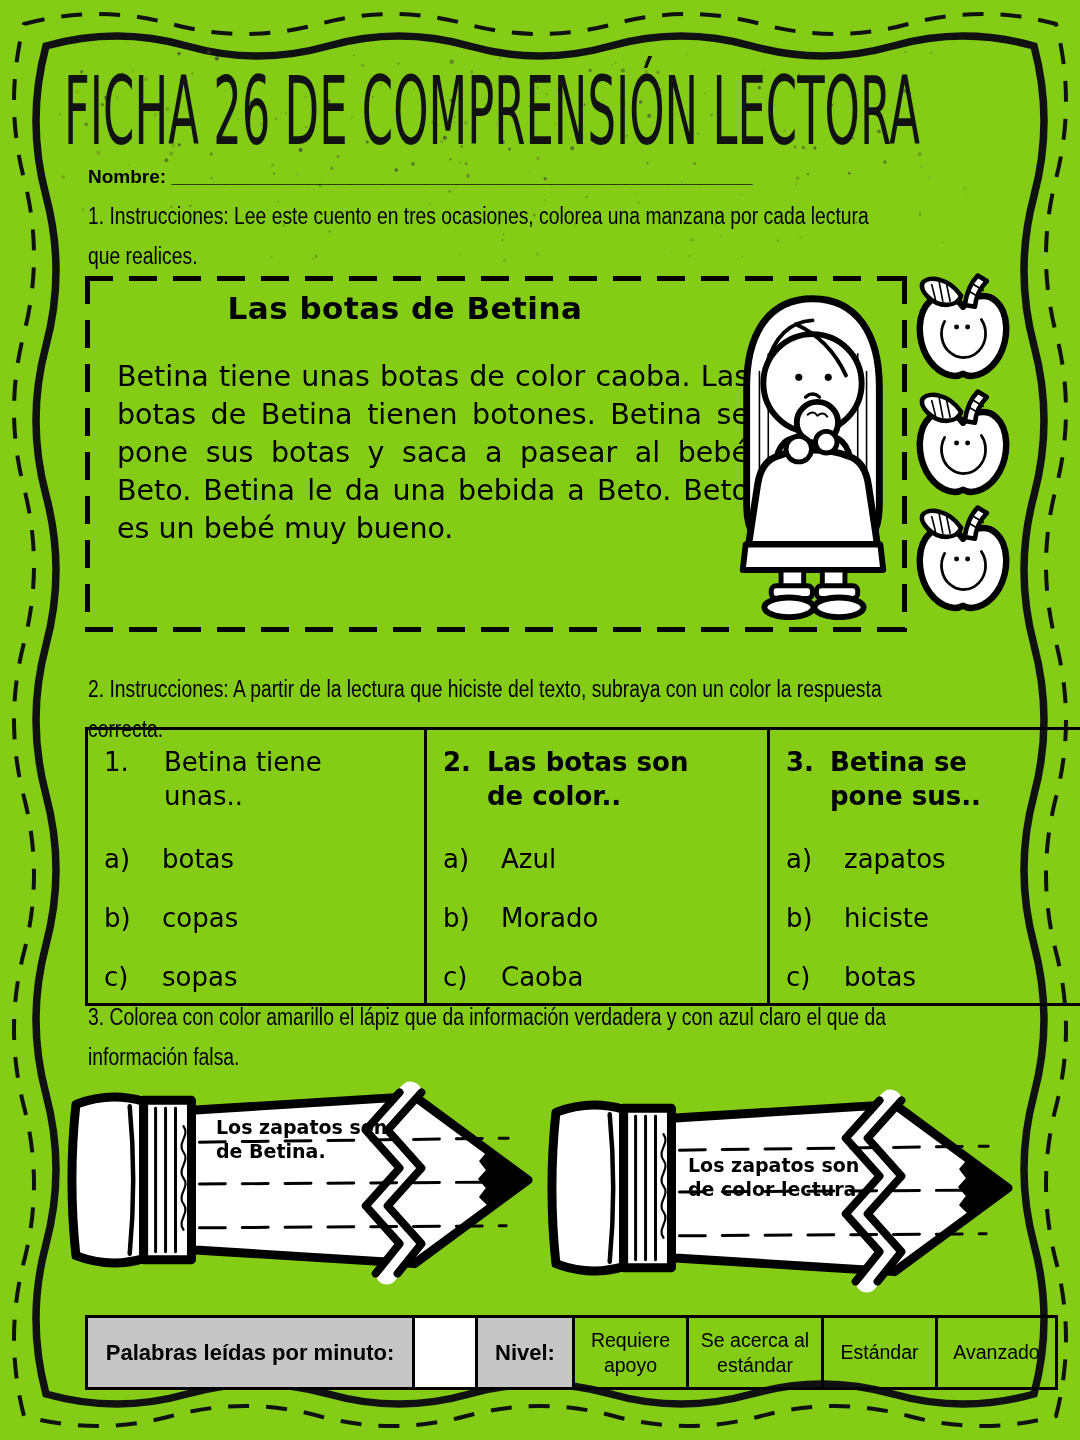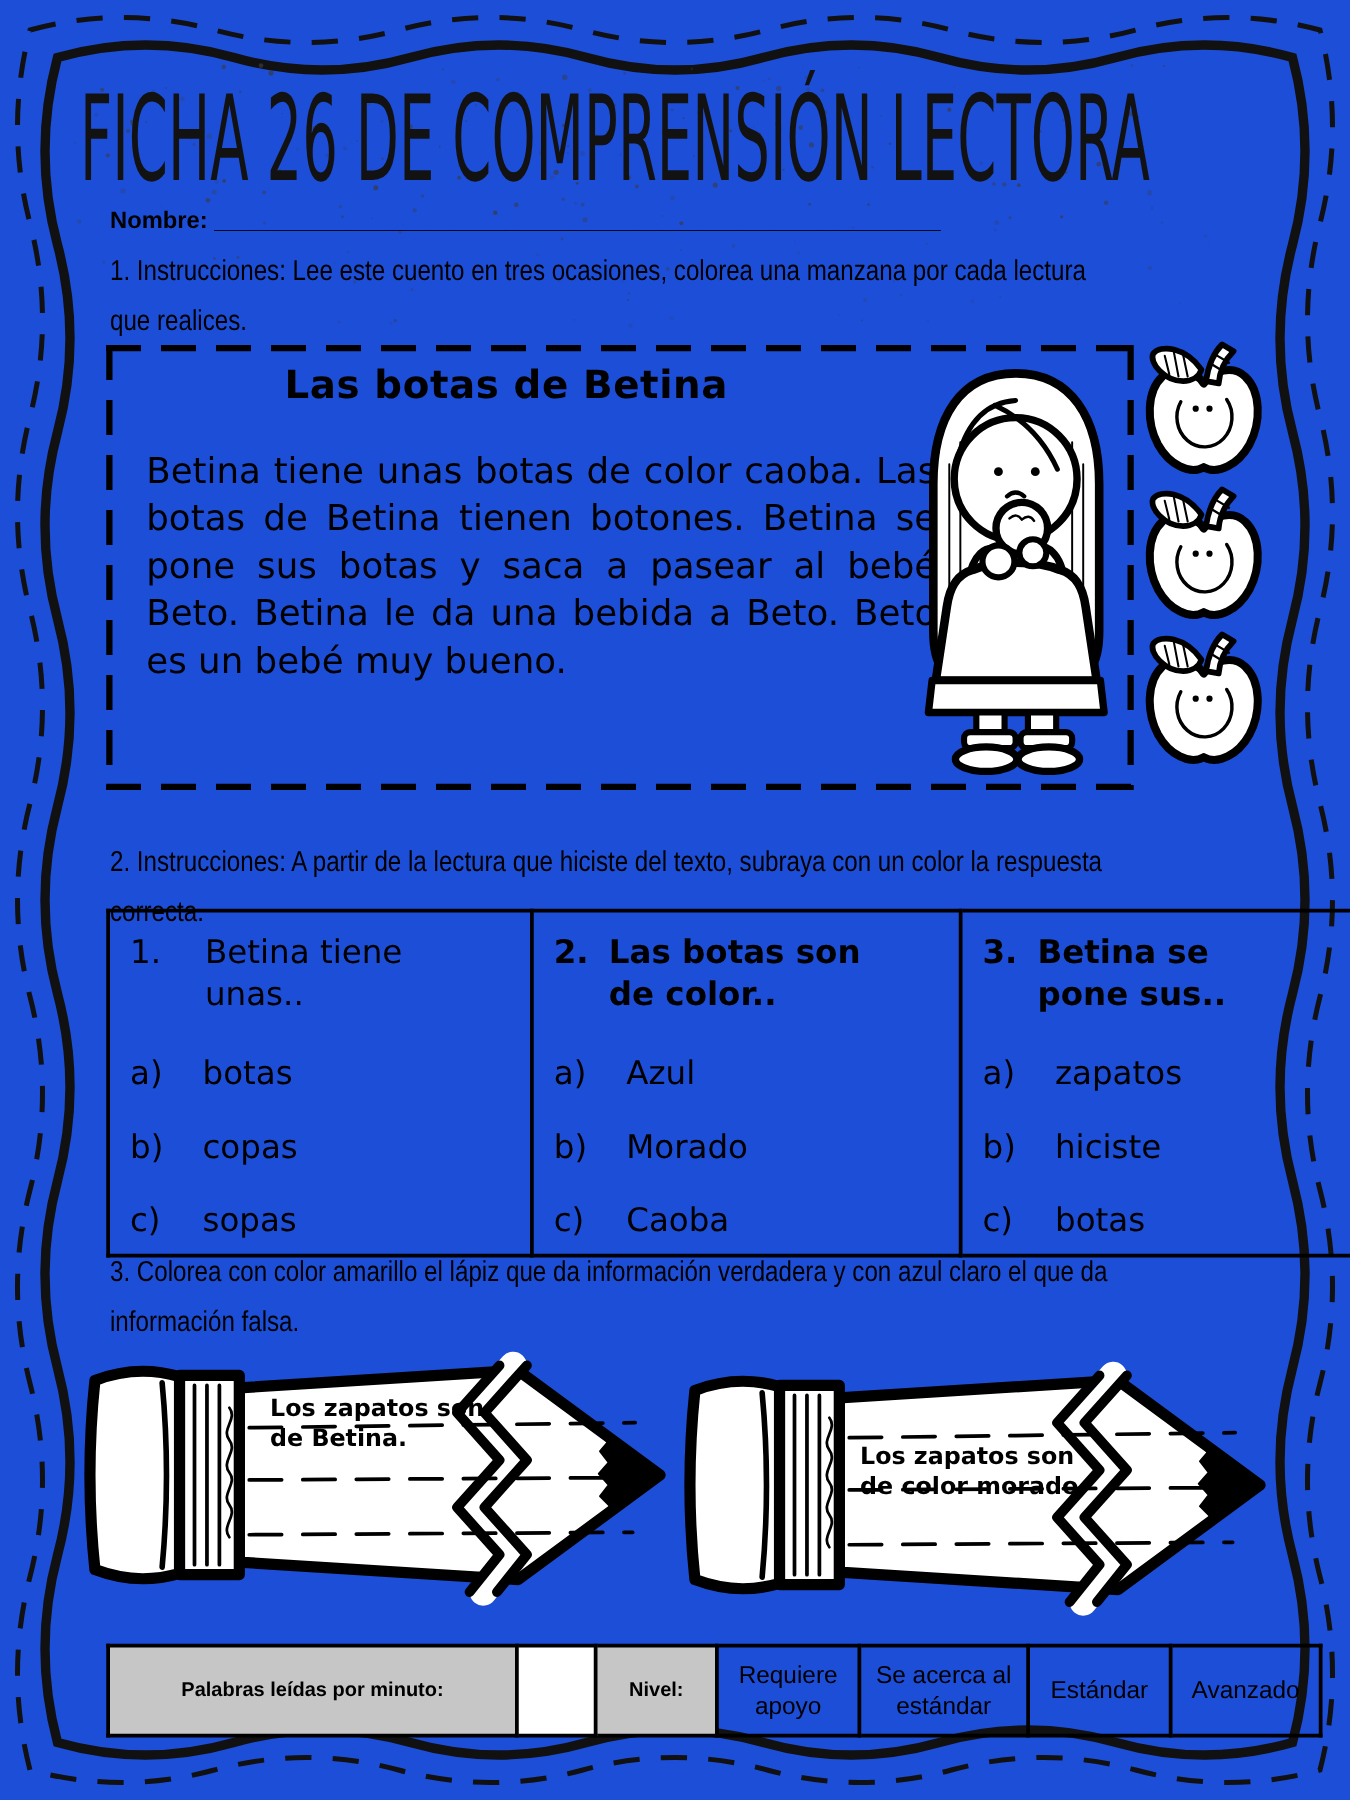--- a/index.html
+++ b/index.html
@@ -1,18 +1,18 @@
 <!DOCTYPE html>
 <html><head>
 <meta charset="utf-8">
 <style>
   html,body{margin:0;padding:0;background:#e8e8e8;}
   .page{
     position:relative;width:1080px;height:1440px;margin:0 auto;
-    background:#1d4ed8;color:#000;overflow:hidden;
+    background:#84cc16;color:#000;overflow:hidden;
     font-family:"DejaVu Sans",sans-serif;
   }
   #border-svg{position:absolute;left:0;top:0;width:1080px;height:1440px;pointer-events:none;}
 
   
   .title-svg{position:absolute;left:62px;top:56px;}
   .name-row{
     position:absolute;left:88px;top:166px;width:880px;
     font-weight:700;font-size:19px;white-space:nowrap;
     font-family:"Liberation Sans",sans-serif;
@@ -76,21 +76,21 @@
   .pencil-left .pencil-text{left:156px;top:46px;width:176px;}
   .pencil-right .pencil-text{left:148px;top:76px;width:184px;}
 
   
   .footer-table{
     position:absolute;left:85px;top:1315px;width:921px;height:75px;
     border-collapse:collapse;table-layout:fixed;text-align:center;
     font-family:"Liberation Sans",sans-serif;
   }
   .footer-table td{border:3px solid #000;vertical-align:middle;padding:2px;}
-  .cell-gray{font-weight:700;font-size:16px;}
+  .cell-gray{font-weight:700;font-size:22px;}
   .cell-level{font-size:19.5px;line-height:1.25;}
   .cell-blank{background:#fff;}
   .hidden-defs{position:absolute;width:0;height:0;overflow:hidden;}
 </style>
 </head>
 <body>
 
 <svg class="hidden-defs" aria-hidden="true">
   <defs>
     <g id="apple-shape" stroke="#000" fill="#fff" stroke-linejoin="round" stroke-linecap="round">
@@ -460,21 +460,21 @@
     <svg width="478" height="220" viewBox="0 0 480 220">
         <use href="#pencil-shape"></use>
       </svg>
     <div class="pencil-text">Los zapatos son de Betina.</div>
   </div>
 
   <div class="pencil pencil-right">
     <svg width="478" height="220" viewBox="0 0 480 220">
         <use href="#pencil-shape"></use>
       </svg>
-    <div class="pencil-text">Los zapatos son de color morado.</div>
+    <div class="pencil-text">Los zapatos son de color lectura.</div>
   </div>
 
   <table class="footer-table">
     <tbody>
         <tr>
       <td class="cell-gray" style="width: 320px; background: rgb(198, 198, 198);">Palabras leídas por  minuto:</td>
       <td class="cell-blank" style="width:56px"></td>
       <td class="cell-gray" style="width: 90px; background: rgb(198, 198, 198);">Nivel:</td>
       <td class="cell-level" style="width:107px">Requiere apoyo</td>
       <td class="cell-level" style="width:128px">Se acerca al estándar</td>

